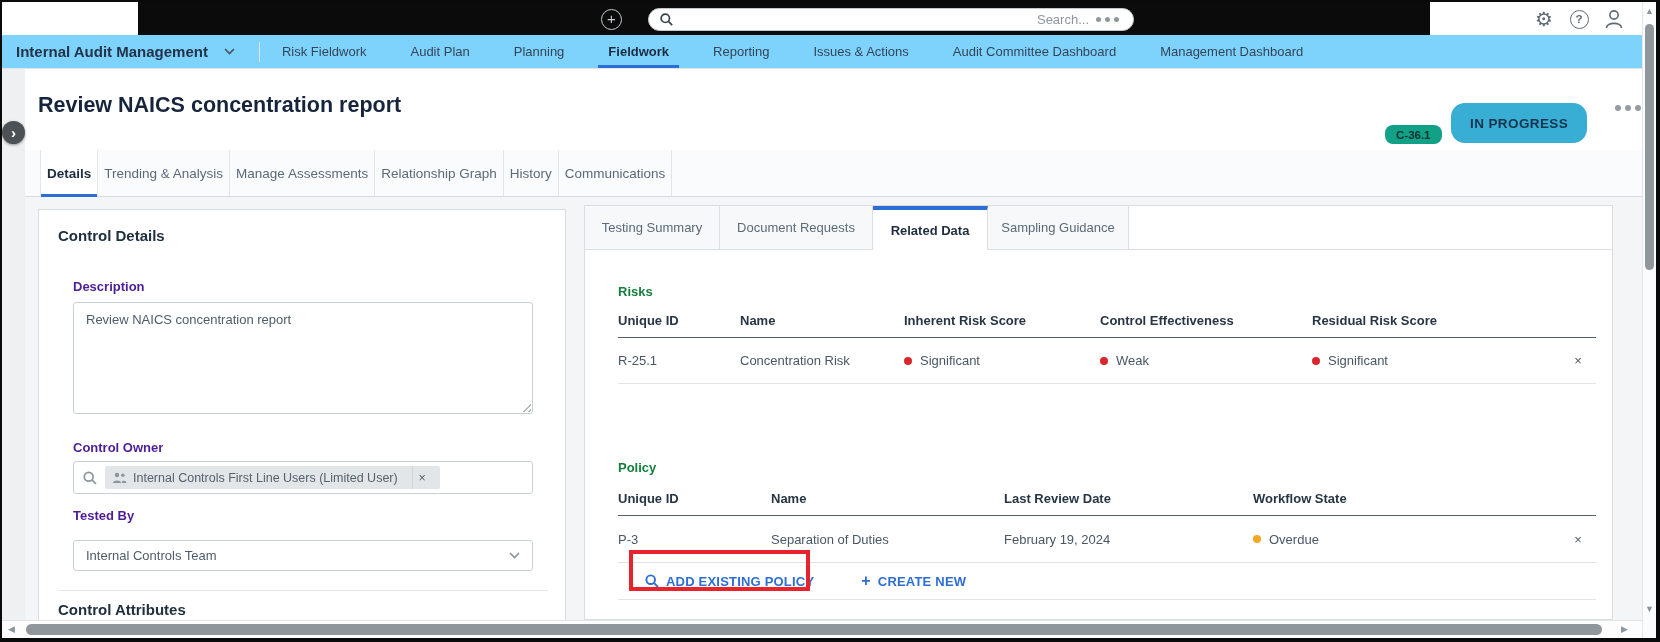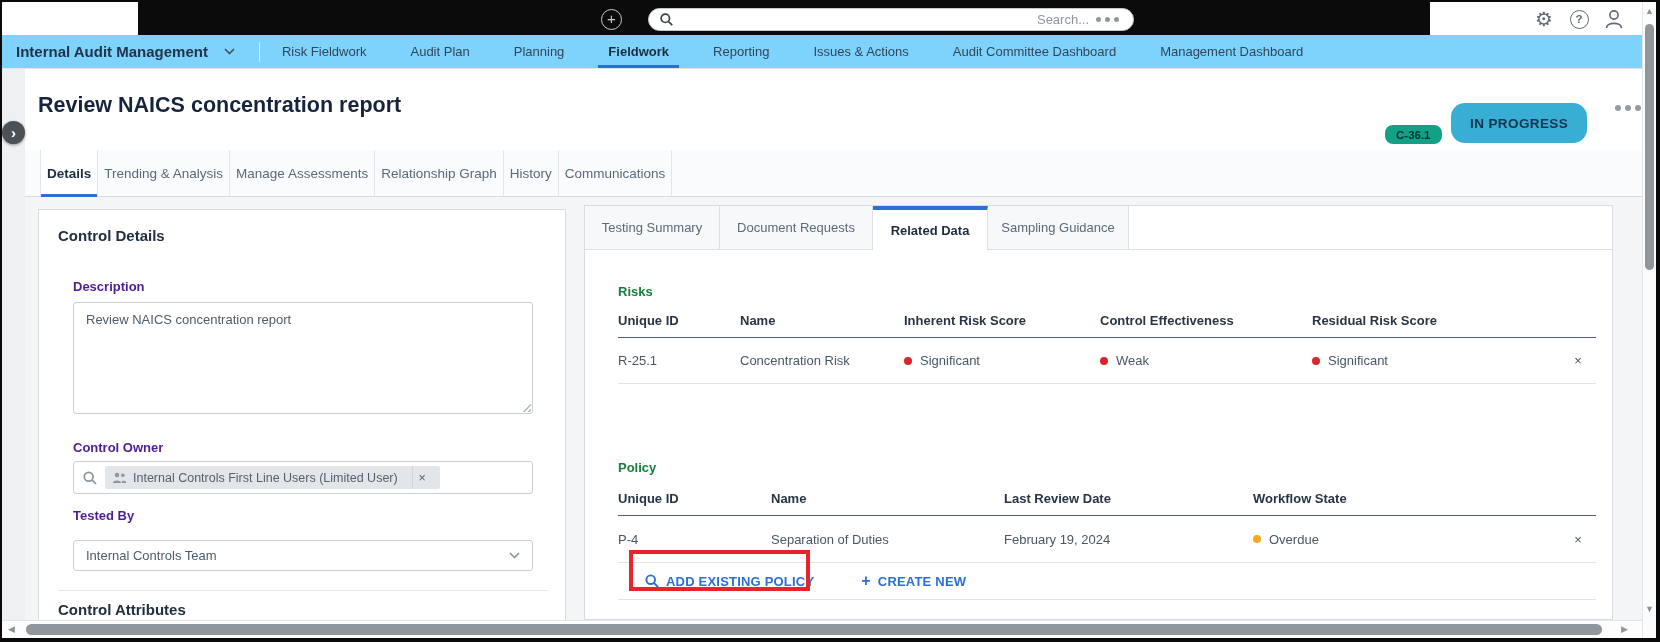--- a/index.html
+++ b/index.html
@@ -274,21 +274,21 @@
             <div class="sec-label" style="margin-top:76px">Policy</div>
 
             <div class="pl-grid thead" style="padding-top:16px">
               <div>Unique ID</div>
               <div>Name</div>
               <div>Last Review Date</div>
               <div>Workflow State</div>
               <div></div>
             </div>
             <div class="pl-grid trow" style="height:47px">
-              <div>P-4</div>
+              <div>P-3</div>
               <div>Separation of Duties</div>
               <div>February 19, 2024</div>
               <div>
                   <span class="dot orange"></span>
                   <span>Overdue</span>
                 </div>
               <div class="row-x">×</div>
             </div>
 
             <div class="btn-row">

